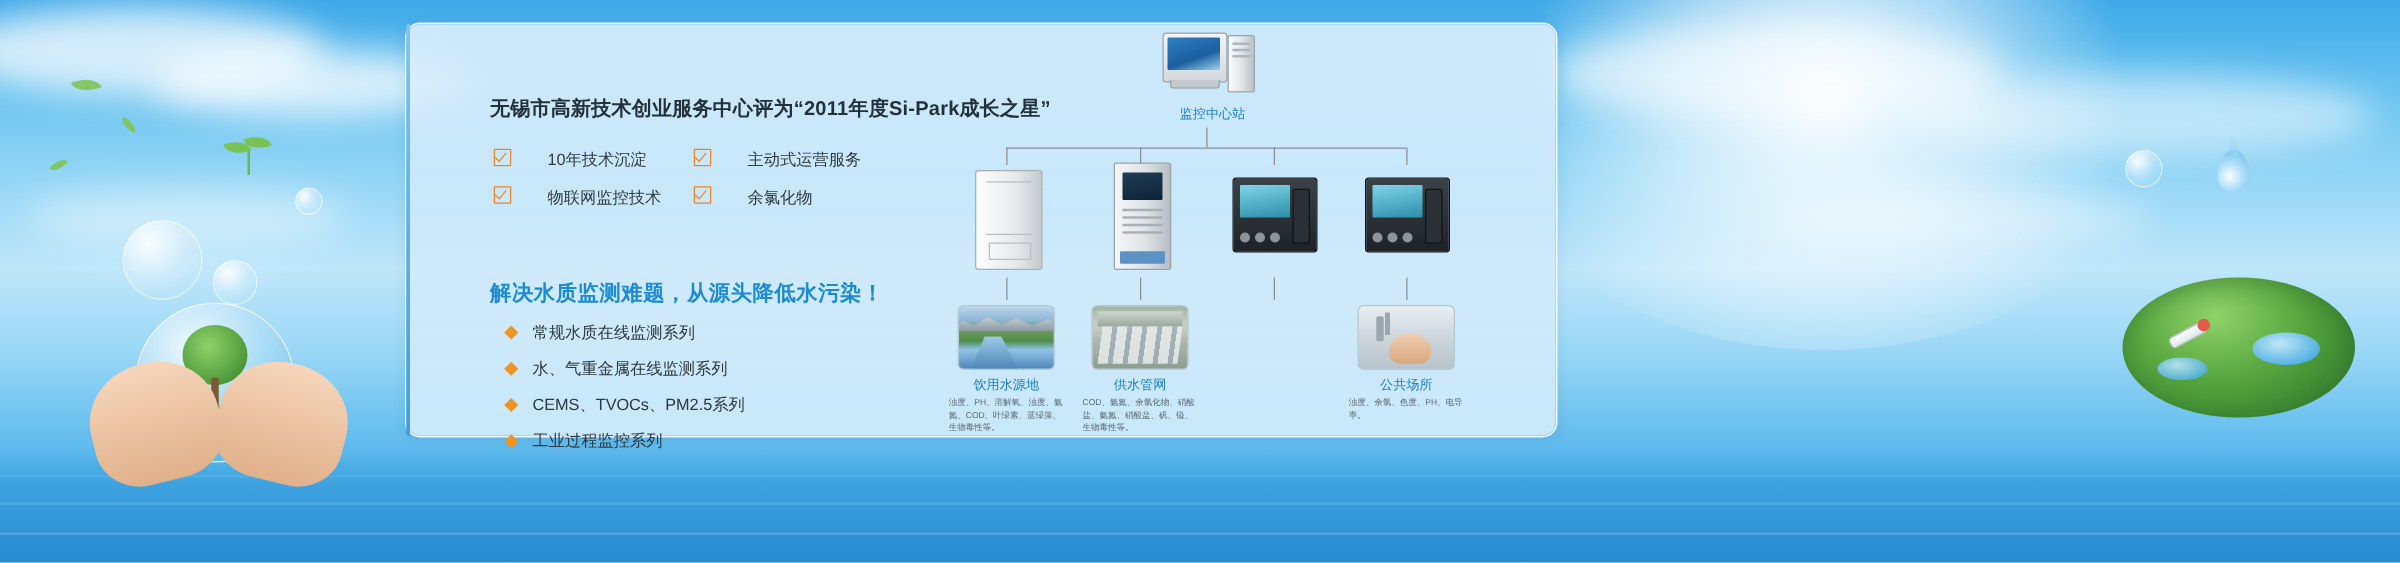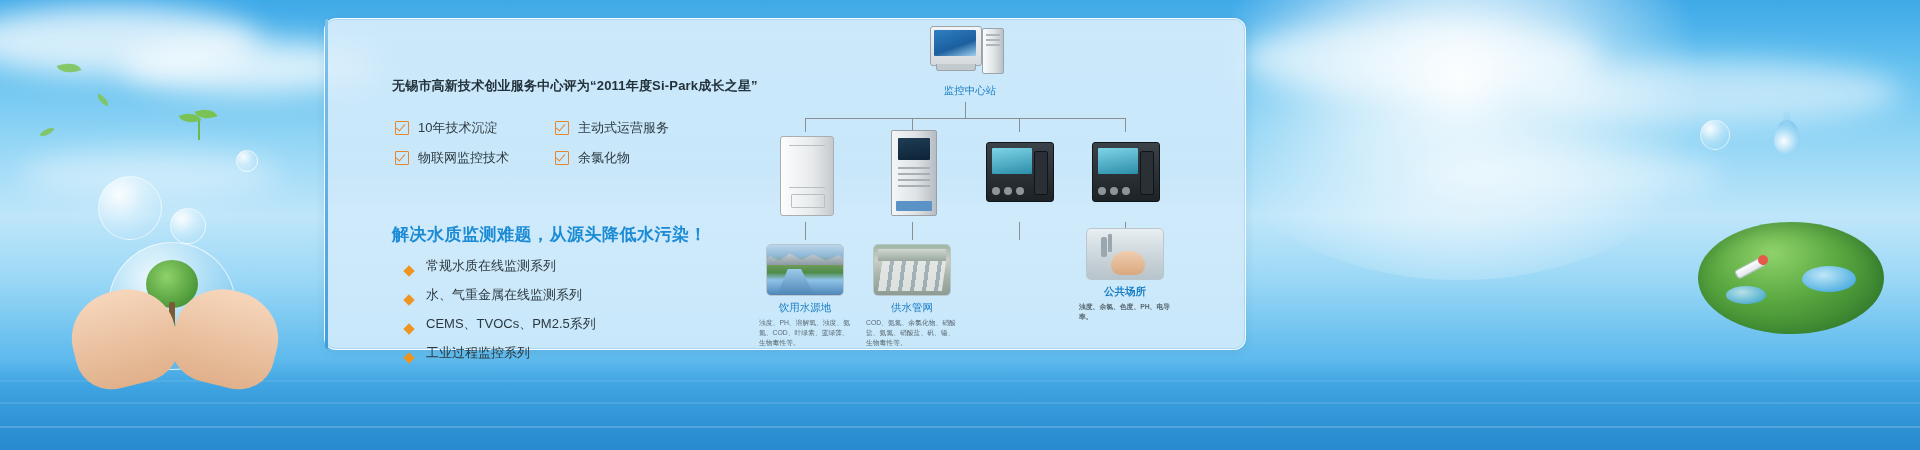--- a/index.html
+++ b/index.html
@@ -22,32 +22,32 @@
   
   .panel{position:absolute;left:324px;top:18px;width:920px;height:330px;
     border-radius:12px;
     background:linear-gradient(180deg,rgba(222,240,252,.88) 0%,rgba(207,233,250,.86) 45%,rgba(214,237,251,.88) 100%);
     border:1px solid rgba(255,255,255,.85);
     box-shadow:0 0 0 1px rgba(120,185,225,.35) inset,0 2px 10px rgba(30,90,140,.12);}
   .panel:before{content:"";position:absolute;left:0;top:0;bottom:0;width:3px;border-radius:12px 0 0 12px;
     background:linear-gradient(180deg,#7fc4ef,#3f9ede);}
 
   .title{position:absolute;left:67px;top:30px;font-size:20px;font-weight:bold;color:#1a7fc6;letter-spacing:.5px;}
-  .subtitle{position:absolute;left:67px;top:58px;font-size:13px;font-weight:bold;color:#22313a;letter-spacing:.2px;white-space:nowrap;}
+  .subtitle{position:absolute;left:67px;top:58px;font-size:16px;font-weight:bold;color:#22313a;letter-spacing:.2px;white-space:nowrap;}
 
   .checks{position:absolute;left:70px;top:100px;width:320px;}
   .checkrow{display:flex;margin-bottom:12px;}
-  .checkcell{display:flex;align-items:center;width:162px;}
+  .checkcell{display:flex;width:162px;gap:20px;}
   .cbox{width:12px;height:12px;border:1.6px solid #e8862a;border-radius:1px;margin-right:9px;position:relative;flex:0 0 auto;background:transparent;}
   .cbox:after{content:"";position:absolute;left:2px;top:0px;width:4px;height:8px;border:solid #e8862a;border-width:0 1.7px 1.7px 0;transform:rotate(40deg);}
   .ctext{font-size:13px;color:#2d3a42;white-space:nowrap;}
 
   .subhead{position:absolute;left:67px;top:204px;font-size:17px;font-weight:bold;color:#1a8bd4;letter-spacing:.5px;font-family:Liberation Serif, serif;}
   .bullets{position:absolute;left:80px;top:238px;}
-  .brow{display:flex;align-items:flex-end;margin-bottom:11px;}
+  .brow{display:flex;align-items:center;margin-bottom:11px;}
   .diamond{width:8px;height:8px;background:#ef9321;transform:rotate(45deg);margin-right:13px;flex:0 0 auto;}
   .btext{font-size:13px;color:#2b3840;white-space:nowrap;}
 
   
   .diagram{position:absolute;left:760px;top:26px;width:430px;height:320px;}
 
   .pcwrap{position:absolute;left:170px;top:0px;width:80px;height:54px;}
   .pc-mon{position:absolute;left:0;top:0;width:50px;height:38px;border-radius:3px;
     background:linear-gradient(180deg,#f2f4f6,#d4d9dd);border:1px solid #9aa4ab;}
   .pc-scr{position:absolute;left:4px;top:4px;width:42px;height:26px;border-radius:1px;
@@ -300,18 +300,18 @@
   <div class="cap" style="left:-3px;top:218px;">
     <div class="photo ph1"></div>
     <div class="plabel">饮用水源地</div>
     <div class="pdesc">浊度、PH、溶解氧、浊度、氨氮、COD、叶绿素、蓝绿藻、生物毒性等。</div>
   </div>
   <div class="cap" style="left:104px;top:218px;">
     <div class="photo ph2"></div>
     <div class="plabel">供水管网</div>
     <div class="pdesc">COD、氨氮、余氯化物、硝酸盐、氨氮、硝酸盐、矾、镒、生物毒性等。</div>
   </div>
-  <div class="cap" style="left:317px;top:202px;font-weight:bold;">
+  <div class="cap" style="left:317px;top:218px;">
     <div class="photo ph4"></div>
     <div class="plabel">公共场所</div>
     <div class="pdesc">浊度、余氯、色度、PH、电导率。</div>
   </div>
 </div>
 
 </body></html>

